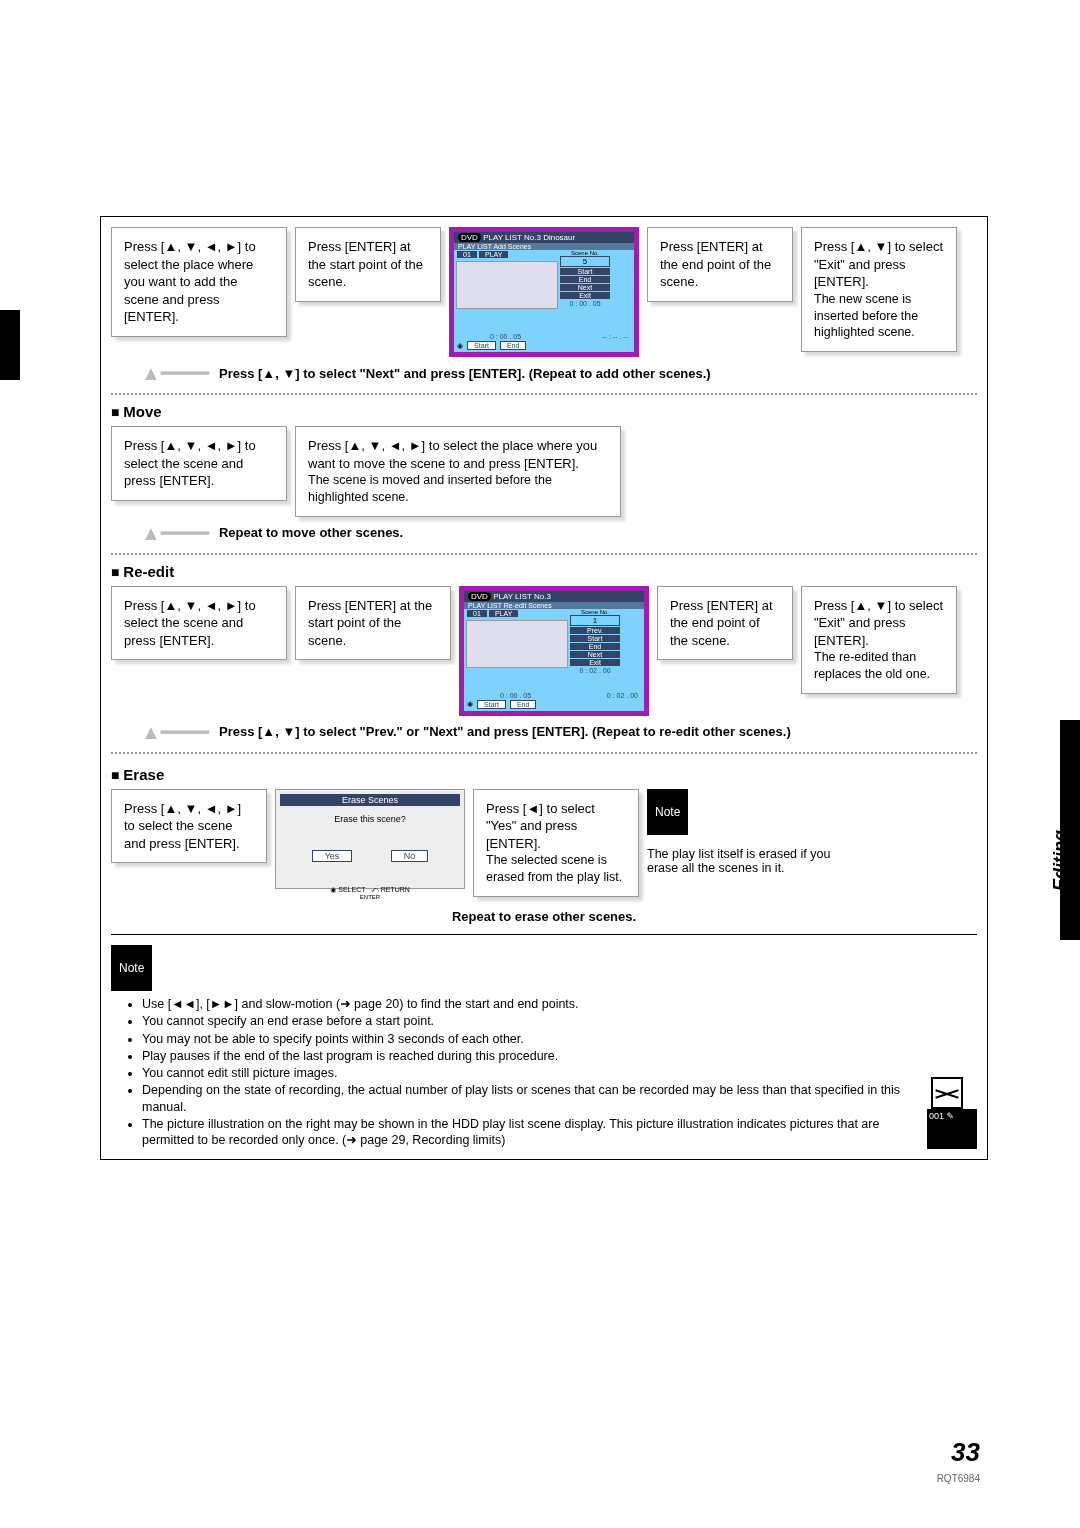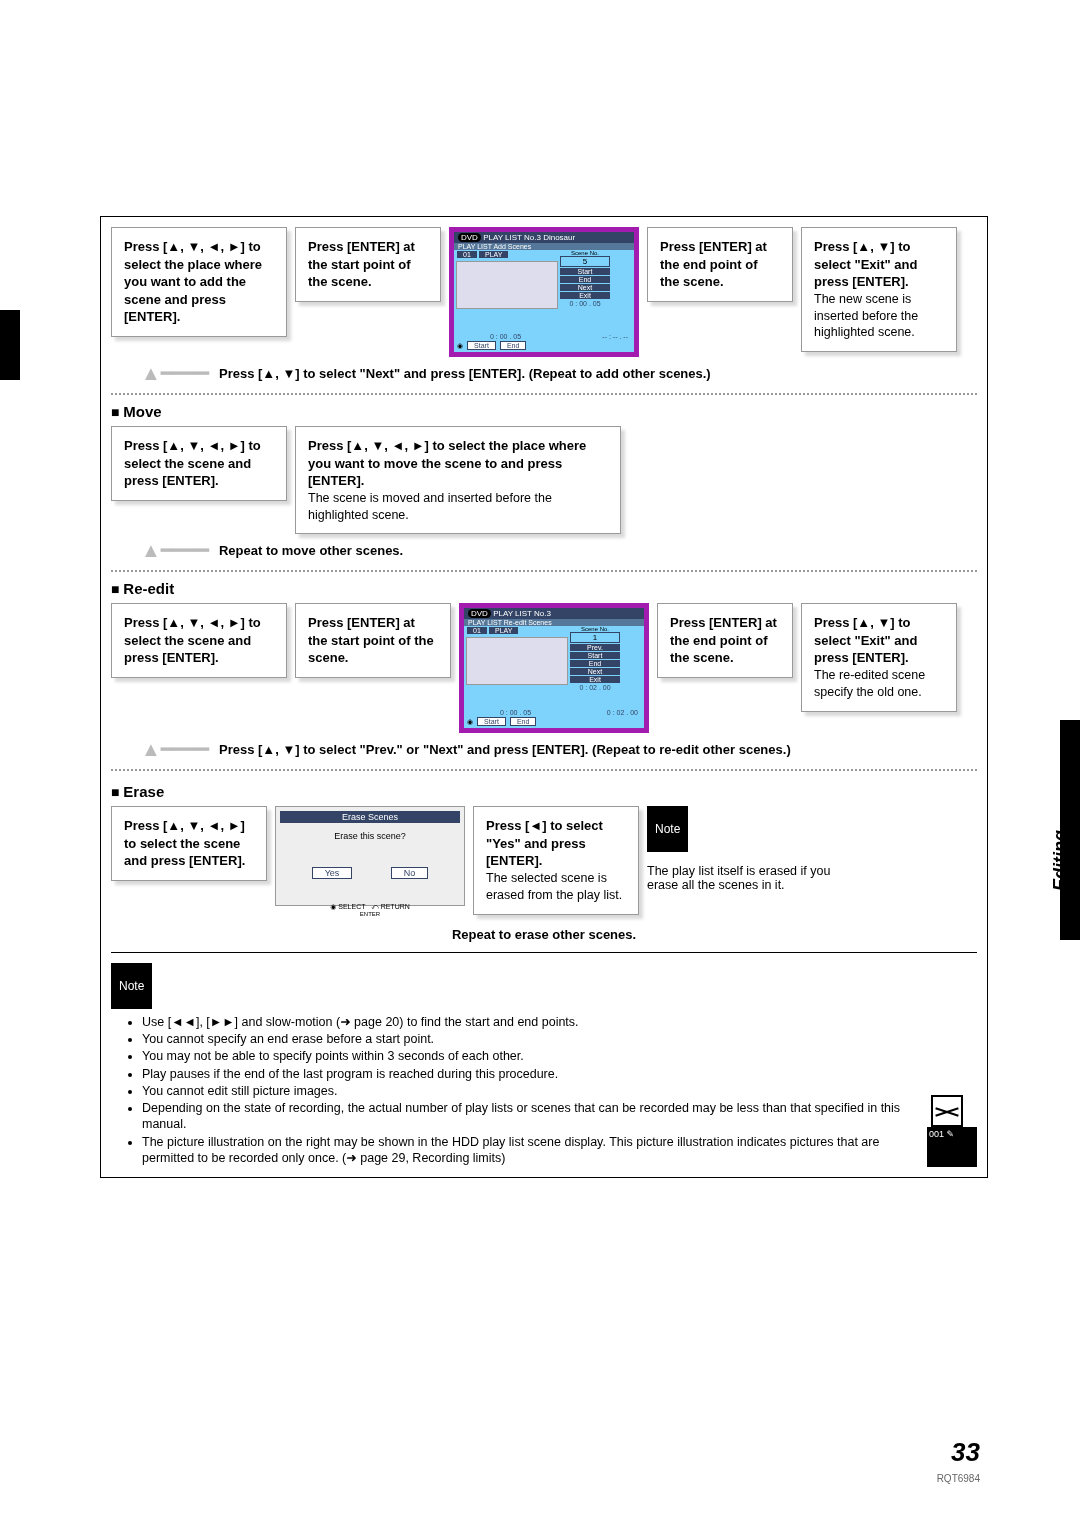--- a/index.html
+++ b/index.html
@@ -5,21 +5,21 @@
 body{margin:0;background:#fff;font-family:Arial,Helvetica,sans-serif;font-size:13px;color:#000}
 .page{position:relative;width:1080px;height:1528px;margin:0 auto;background:#fff}
 .blacktab{position:absolute;left:0;top:310px;width:20px;height:70px;background:#000}
 .blacktab2{position:absolute;right:0;top:720px;width:20px;height:220px;background:#000}
 .sidelabel{position:absolute;right:30px;top:830px;transform:rotate(-90deg);transform-origin:right top;font-style:italic;font-weight:bold;font-size:18px}
 .frame{position:absolute;left:100px;top:216px;width:866px;border:1px solid #000;padding:10px 10px 10px 10px}
 .sect-title{font-weight:bold;font-size:15px;margin:4px 0 6px 0}
 .sect-title::before{content:"■ ";font-size:14px}
 .row{display:flex;align-items:flex-start;gap:8px}
 .box{border:1px solid #999;background:#fff;padding:10px 12px;box-shadow:4px 4px 3px rgba(0,0,0,0.15);font-size:13px;line-height:1.35}
-.box b{font-weight:bold}
+.box b{font-weight:normal}
 .onscreen{width:180px;height:120px;border:5px solid #a21caf;background:#7dd3fc;font-size:8px;position:relative}
 .onscreen .hdr{background:#346;color:#fff;padding:1px 4px;font-size:8px}
 .onscreen .sub{background:#579;color:#fff;padding:0 4px;font-size:7px}
 .onscreen .btn{background:#346;color:#fff;font-size:7px;padding:0 2px;margin:1px 0;display:block;text-align:center}
 .onscreen .play{background:#346;color:#fff;font-size:7px;padding:0 6px;display:inline-block}
 .onscreen .img{width:100px;height:46px;background:#dde;margin:2px;border:1px solid #999;display:inline-block}
 .onscreen .foot{position:absolute;bottom:2px;left:3px;right:3px;display:flex;gap:4px;align-items:center;font-size:7px}
 .onscreen .fb{border:1px solid #346;padding:0 6px;background:#fff;color:#346}
 .loop{display:flex;align-items:center;gap:10px;margin:4px 0 2px 30px}
 .loop .up{font-size:20px;color:#bbb}
@@ -135,21 +135,21 @@
           <span>◉</span>
           <span class="fb">Start</span>
           <span class="fb">End</span>
         </div>
         <div style="position:absolute;bottom:12px;left:36px;font-size:7px;color:#346">0 : 00 . 05</div>
         <div style="position:absolute;bottom:12px;right:6px;font-size:7px;color:#346">0 : 02 . 00</div>
       </div>
       <div class="box" style="width:110px"><b>Press [ENTER] at the end point of the scene.</b></div>
       <div class="box" style="width:130px">
         <b>Press [▲, ▼] to select "Exit" and press [ENTER].</b>
-        <div class="small">The re-edited scene specify the old one.</div>
+        <div class="small">The re-edited than replaces the old one.</div>
       </div>
     </div>
     <div class="loop">
         <span class="up">▲━━━━</span>
         <span class="lbl">Press [▲, ▼] to select "Prev." or "Next" and press [ENTER]. (Repeat to re-edit other scenes.)</span>
       </div>
 
     <div class="dotline"></div>
 
     <div style="display:flex;align-items:flex-start;gap:8px">

